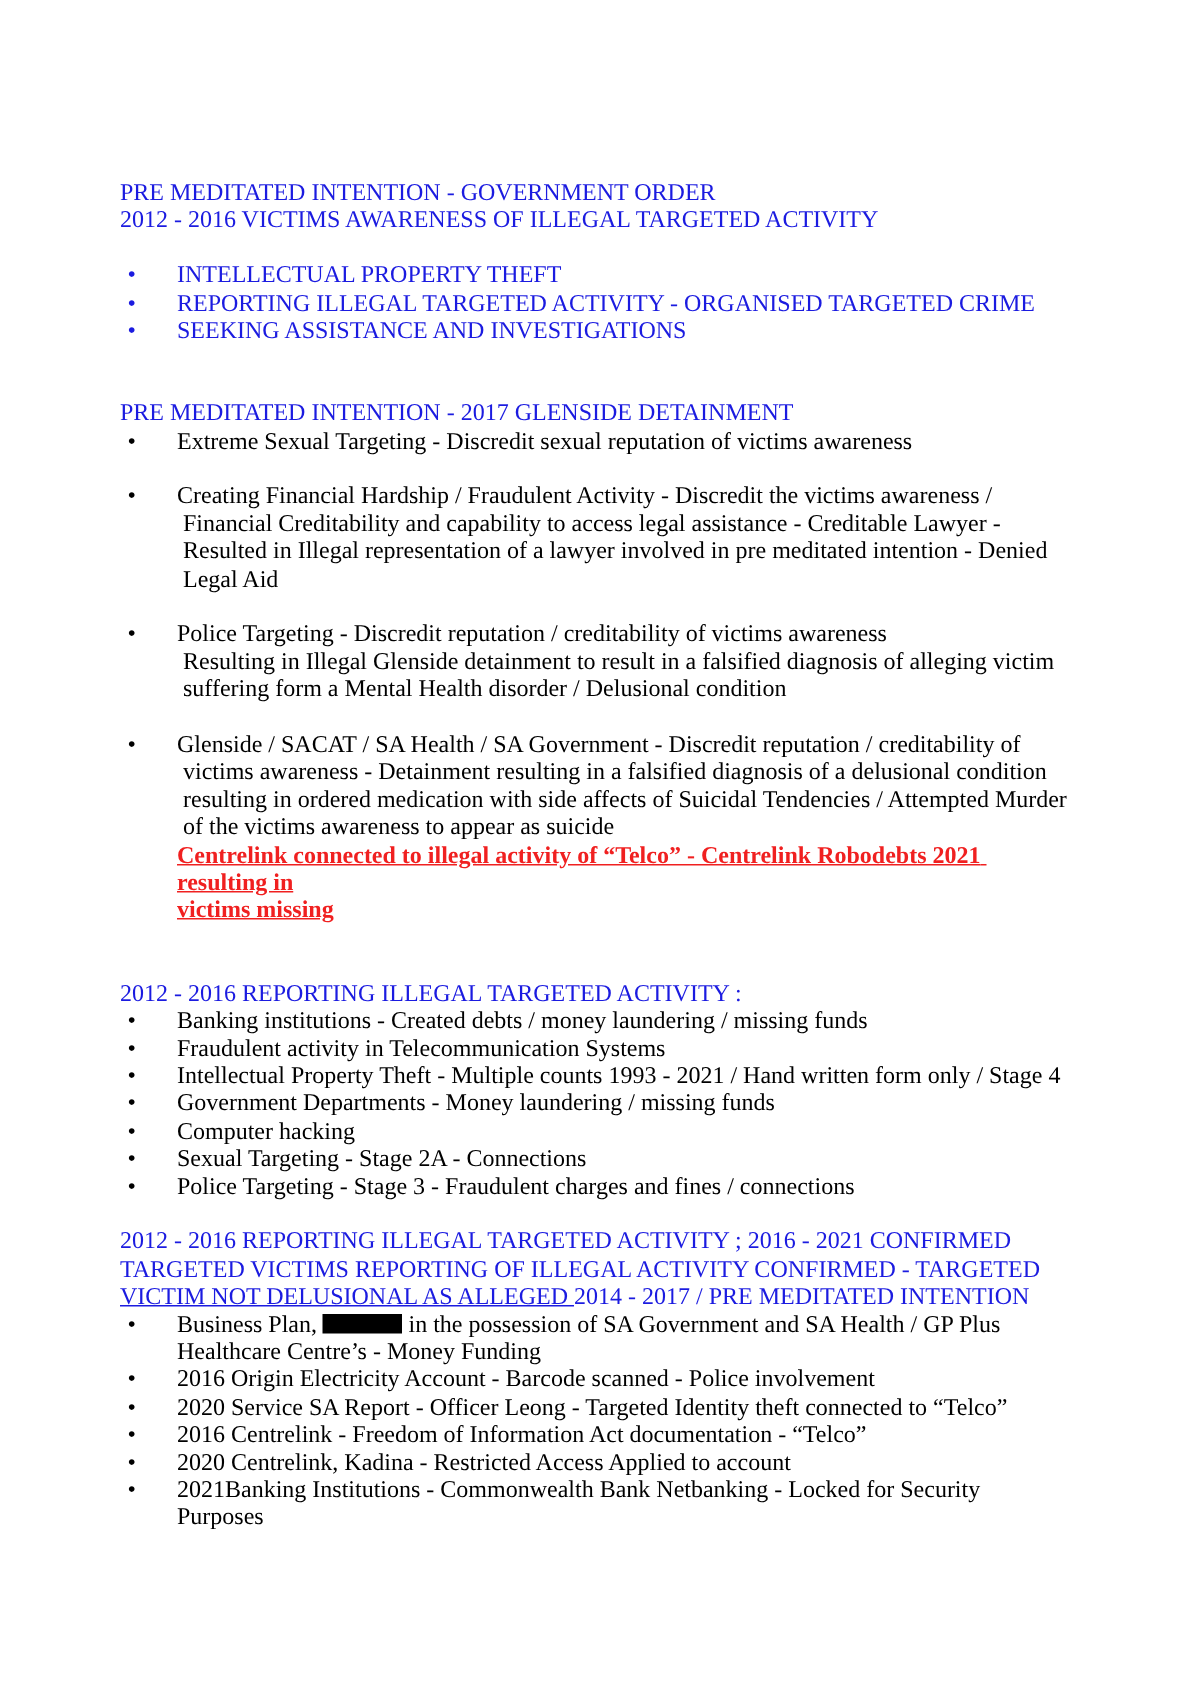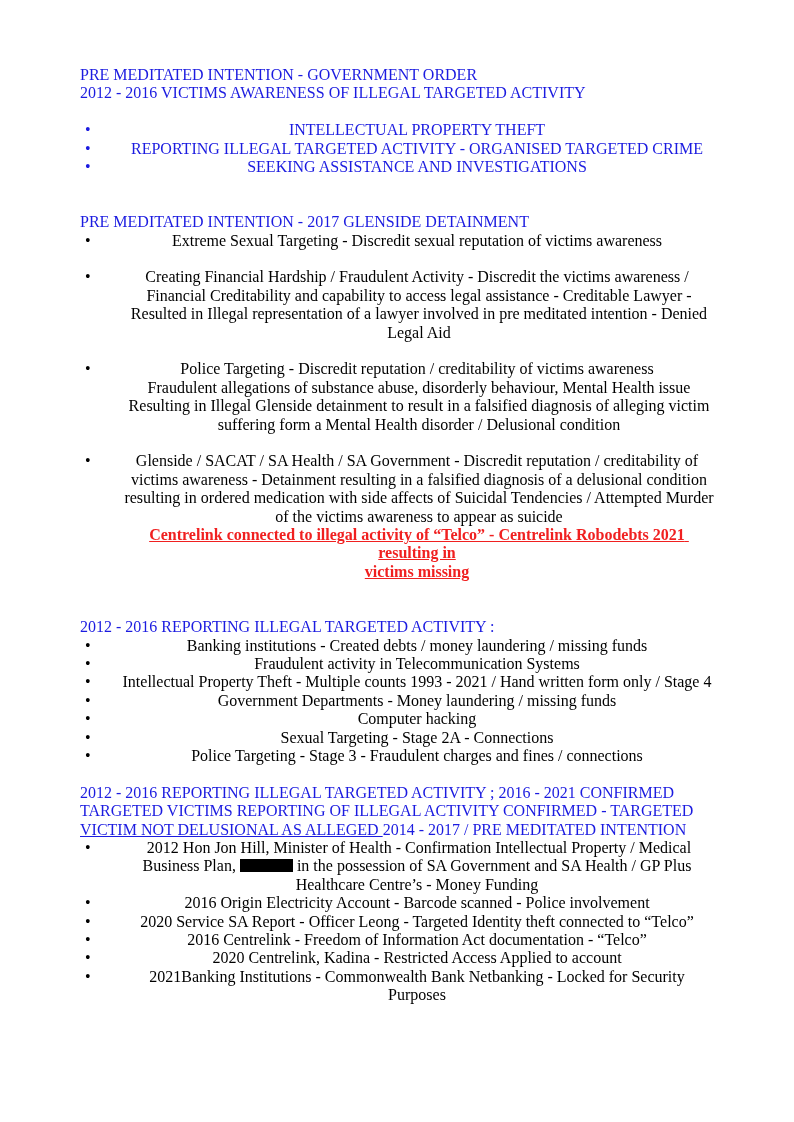--- a/index.html
+++ b/index.html
@@ -6,37 +6,36 @@
     margin: 0;
     padding: 0;
     background: #ffffff;
   }
   .page {
     position: relative;
     box-sizing: border-box;
     width: 794px;
     height: 1122px;
     background: #ffffff;
-    padding: 66px 78px 0 80px;
+    padding: 120px 78px 0 80px;
     font-family: "Liberation Serif", "DejaVu Serif", serif;
     font-size: 16px;
     line-height: 18.4px;
     color: #000000;
     overflow: hidden;
   }
   .para { margin: 0; }
   .line { display: block; white-space: pre-wrap; }
   .blue { color: #1b1be0; }
   .red  { color: #f02020; text-decoration: underline; font-weight: bold; }
   .underline { text-decoration: underline; }
   ul.bullets {
     list-style: none;
     margin: 0;
     padding: 0;
-    text-align: center;
   }
   ul.bullets > li {
     position: relative;
     padding-left: 38px;
   }
   ul.bullets > li::before {
     content: "\2022";
     position: absolute;
     left: 5px;
     top: 0;
@@ -86,21 +85,20 @@
         <span class="line"><span>Extreme Sexual Targeting - Discredit sexual reputation of victims awareness</span></span>
       </li>
       <li class="gap">
         <span class="line"><span>Creating Financial Hardship / Fraudulent Activity - Discredit the victims awareness /</span></span>
         <span class="line"><span> Financial Creditability and capability to access legal assistance - Creditable Lawyer -</span></span>
         <span class="line"><span> Resulted in Illegal representation of a lawyer involved in pre meditated intention - Denied</span></span>
         <span class="line"><span> Legal Aid</span></span>
       </li>
       <li class="gap">
         <span class="line"><span>Police Targeting - Discredit reputation / creditability of victims awareness</span></span>
-        <span class="line"><span> Fraudulent allegations of substance abuse, disorderly behaviour, Mental Health issue</span></span>
         <span class="line"><span> Resulting in Illegal Glenside detainment to result in a falsified diagnosis of alleging victim</span></span>
         <span class="line"><span> suffering form a Mental Health disorder / Delusional condition</span></span>
       </li>
       <li>
         <span class="line"><span>Glenside / SACAT / SA Health / SA Government - Discredit reputation / creditability of</span></span>
         <span class="line"><span> victims awareness - Detainment resulting in a falsified diagnosis of a delusional condition</span></span>
         <span class="line"><span> resulting in ordered medication with side affects of Suicidal Tendencies / Attempted Murder</span></span>
         <span class="line"><span> of the victims awareness to appear as suicide</span></span>
         <span class="line"><span class="red">Centrelink connected to illegal activity of “Telco” - Centrelink Robodebts 2021 resulting in</span></span>
         <span class="line"><span class="red">victims missing</span></span>
@@ -136,21 +134,20 @@
 
   <div class="sp1"></div>
 
   <div class="para blue">
       <span class="line"><span>2012 - 2016 REPORTING ILLEGAL TARGETED ACTIVITY ; 2016 - 2021 CONFIRMED</span></span>
       <span class="line"><span>TARGETED VICTIMS REPORTING OF ILLEGAL ACTIVITY CONFIRMED - TARGETED</span></span>
       <span class="line"><span class="underline">VICTIM NOT DELUSIONAL AS ALLEGED </span><span>2014 - 2017 / PRE MEDITATED INTENTION</span></span>
     </div>
   <ul class="bullets">
       <li>
-        <span class="line"><span> 2012 Hon Jon Hill, Minister of Health - Confirmation Intellectual Property / Medical</span></span>
         <span class="line"><span>Business Plan, </span><span class="redact"></span><span> in the possession of SA Government and SA Health / GP Plus</span></span>
         <span class="line"><span>Healthcare Centre’s - Money Funding</span></span>
       </li>
       <li>
         <span class="line"><span>2016 Origin Electricity Account - Barcode scanned - Police involvement</span></span>
       </li>
       <li>
         <span class="line"><span>2020 Service SA Report - Officer Leong - Targeted Identity theft connected to “Telco”</span></span>
       </li>
       <li>

